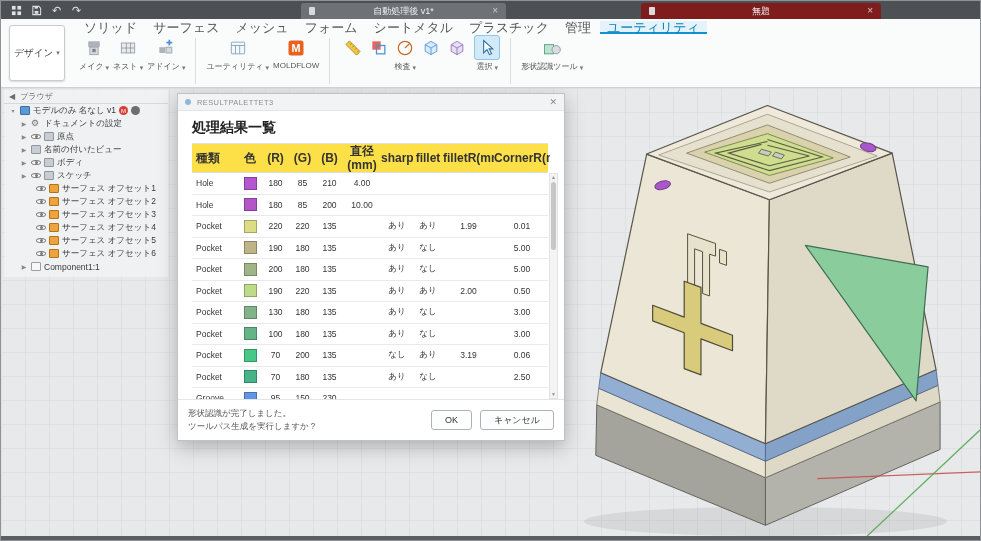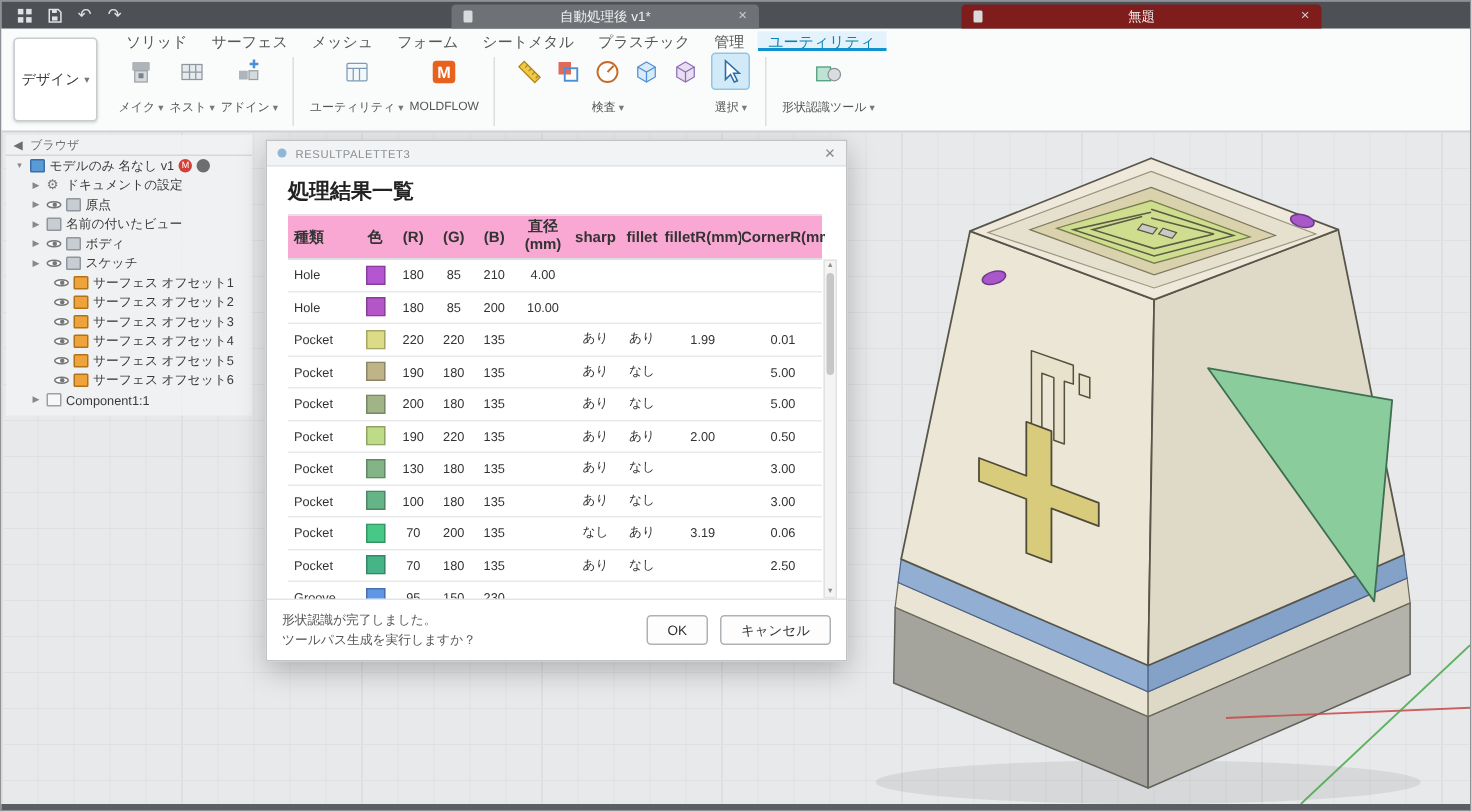--- a/index.html
+++ b/index.html
@@ -20,28 +20,28 @@
   .tabclose{color:#c9cccf;font-size:10px;line-height:1}
   .tabpage{width:6px;height:8px;background:#d8dadc;border-radius:1px;flex:0 0 6px}
 
   
   .ribbon{flex:0 0 58px;background:#fafbfb;border-bottom:1px solid #cfd1d3;display:flex;padding:0 6px}
   .workspace{width:56px;height:56px;margin:6px 12px 6px 2px;background:#fff;border:1px solid #c9cccf;border-radius:3px;
     box-shadow:0 1px 2px rgba(0,0,0,.14);display:flex;align-items:center;justify-content:center;gap:3px;font-size:9.5px;color:#3a3a3a}
   .dd{font-size:7px;color:#777}
   .ribbon-main{flex:1;display:flex;flex-direction:column;min-width:0}
   .rtabs{display:flex;gap:2px;height:15px;align-items:stretch;padding-top:2px}
-  .rtab{padding:1px 7px 0;font-size:10px;color:#555;display:flex;align-items:center}
+  .rtab{padding:1px 7px 0;font-size:13px;color:#555;display:flex;align-items:center}
   .rtab.active{color:#0a7fb8;background:#e3f2fb;box-shadow:inset 0 -2px 0 #1092cf}
   .ricons{flex:1;display:flex;align-items:flex-start;padding-top:1px}
   .rgroup{display:flex;flex-direction:column;align-items:center;margin:0 2px}
   .rrow{display:flex}
   .ricon{width:26px;height:25px;display:flex;align-items:center;justify-content:center;border-radius:3px}
   .ricon.active{background:#d2eaf8;border:1px solid #8fc6e8}
-  .glabel{font-size:8px;color:#555;margin-top:6px;display:flex;gap:2px;align-items:center;white-space:nowrap}
+  .glabel{font-size:8px;color:#555;margin-top:1px;display:flex;gap:2px;align-items:flex-end;white-space:nowrap}
   .vsep{width:1px;background:#dcdee0;margin:3px 8px;align-self:stretch}
 
   
   .main{position:relative;flex:1;overflow:hidden;
     background-color:#e8e9ea;
     background-image:
       linear-gradient(#dfe0e2 1px,transparent 1px),
       linear-gradient(90deg,#dfe0e2 1px,transparent 1px),
       linear-gradient(#d2d3d5 1px,transparent 1px),
       linear-gradient(90deg,#d2d3d5 1px,transparent 1px);
@@ -72,21 +72,21 @@
 
   
   .dialog{position:absolute;left:176px;top:5px;width:388px;background:#fff;border:1px solid #bfc3c6;box-shadow:0 6px 18px rgba(0,0,0,.25)}
   .dheader{height:17px;background:#f2f3f4;border-bottom:1px solid #e2e4e6;display:flex;align-items:center;padding:0 7px;gap:6px}
   .ddot{width:6px;height:6px;border-radius:50%;background:#8fb8d8;flex:0 0 6px}
   .pal{font-size:7.5px;color:#8a8f94;letter-spacing:.4px;flex:1}
   .dclose{color:#888;font-size:9px;line-height:1}
   .dtitle{font-size:14px;font-weight:bold;color:#222;padding:8px 14px 6px}
   .dtablewrap{position:relative;margin:0 16px 0 14px}
   .thead,.trow{display:grid;grid-template-columns:46px 24px 27px 27px 27px 38px 32px 30px 51px 56px;align-items:center}
-  .thead{background:#f9a8d4;border-top:1px solid #e0e2e4;border-bottom:1px solid #dcdee0;height:30px;font-weight:bold;font-size:10px;color:#333}
+  .thead{background:#fde047;border-top:1px solid #e0e2e4;border-bottom:1px solid #dcdee0;height:30px;font-weight:bold;font-size:12px;color:#333}
   .tc{text-align:center;overflow:hidden;white-space:nowrap}
   .tl{text-align:left;padding-left:4px}
   .two{display:flex;flex-direction:column;align-items:center;line-height:1.2}
   .tbody{height:226px;overflow:hidden}
   .trow{height:21.5px;border-bottom:1px solid #e7e9ea;font-size:8.5px;color:#333}
   .swatch{display:inline-block;width:13px;height:13px;border:1px solid rgba(0,0,0,.25);vertical-align:middle}
   .vscroll{position:absolute;right:-10px;top:30px;width:9px;height:226px;background:#f4f4f4;border:1px solid #e2e2e2;display:flex;flex-direction:column;align-items:center}
   .sarr{font-size:5px;color:#909090;line-height:7px}
   .sthumb{width:5px;height:68px;background:#c6c6c6;border-radius:3px;margin:1px 0}
   .sarr.down{margin-top:auto}

